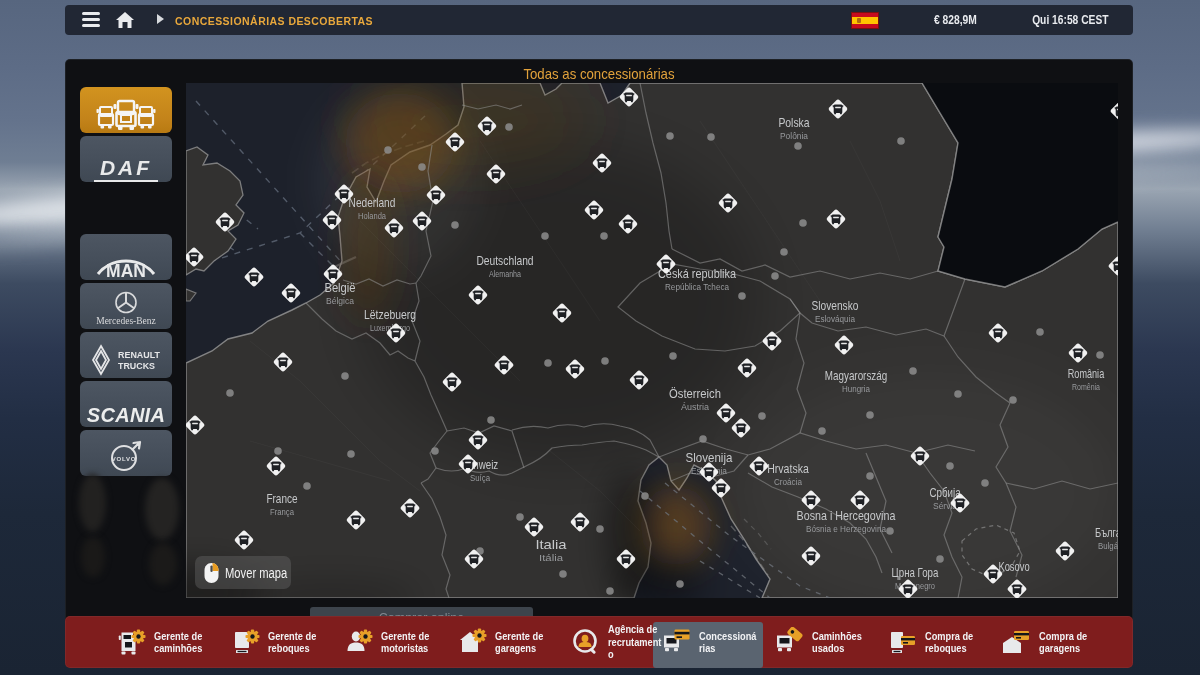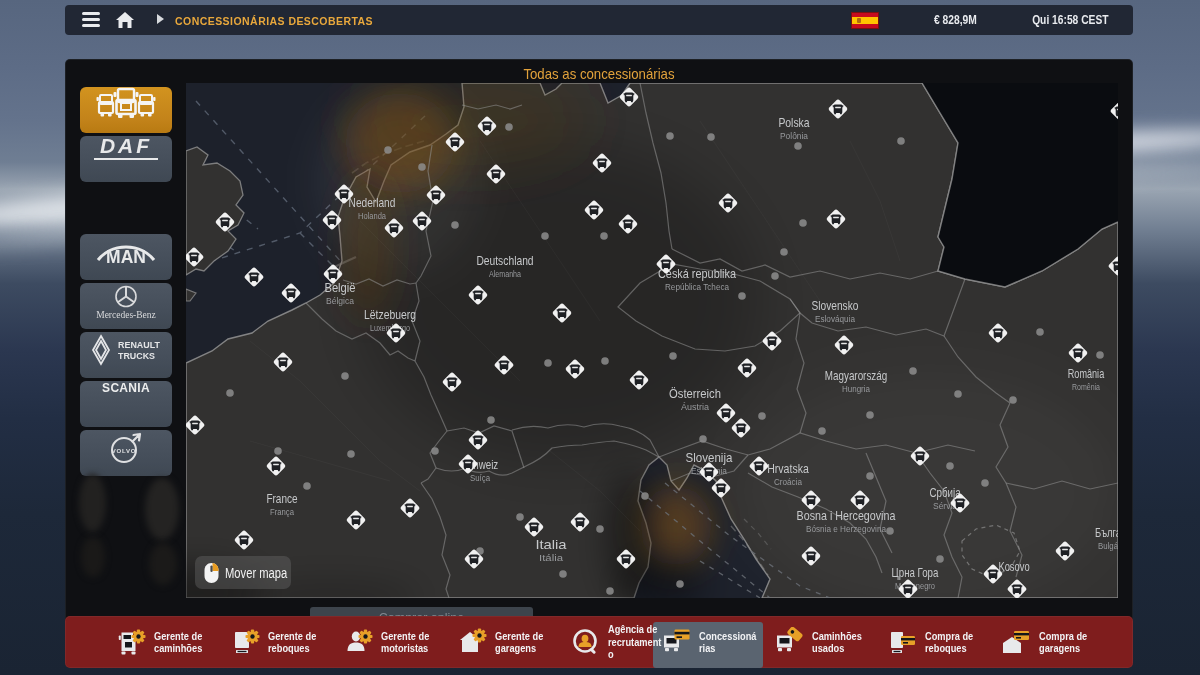--- a/index.html
+++ b/index.html
@@ -21,21 +21,21 @@
 #flag{position:absolute;left:787px;top:7.5px;width:26px;height:15.5px;background:linear-gradient(180deg,#c60b1e 0%,#c60b1e 25%,#ffc400 25%,#ffc400 75%,#c60b1e 75%,#c60b1e 100%);box-shadow:0 0 0 1px #7a1010;}
 #flag:after{content:"";position:absolute;left:5px;top:5.5px;width:4px;height:4.5px;background:#b06a10;border-radius:1px;}
 #money{position:absolute;left:869px;top:7px;font-size:13.5px;font-weight:bold;color:#e9ebef;transform:scaleX(0.76);transform-origin:0 0;white-space:nowrap;}
 #clock{position:absolute;right:24px;top:7px;font-size:13.5px;font-weight:bold;color:#e9ebef;transform:scaleX(0.76);transform-origin:100% 0;white-space:nowrap;}
 
 #panel{position:absolute;left:65px;top:31px;width:1068px;height:572px;background:#0f1013;border-radius:5px;box-shadow:inset 0 0 0 1px rgba(160,175,195,0.10);margin-top:28px;}
 #ptitle{position:absolute;left:0;top:6px;width:100%;text-align:center;font-size:15px;color:#e2a23b;transform:scaleX(0.88);}
 
 .wheel{position:absolute;border-radius:50%;filter:blur(3px);}
 
-.sbtn{position:absolute;left:15px;width:92px;height:46px;border-radius:6px;background:linear-gradient(180deg,#4d5662 0%,#454e5a 60%,#3f4853 100%);display:flex;align-items:flex-start;justify-content:center;}
+.sbtn{position:absolute;left:15px;width:92px;height:46px;border-radius:6px;background:linear-gradient(180deg,#4d5662 0%,#454e5a 60%,#3f4853 100%);display:flex;align-items:flex-end;justify-content:center;}
 #sb0{background:linear-gradient(180deg,#d2931f 0%,#c3831a 70%,#b87a12 100%);}
 
 #map{position:absolute;left:121px;top:24px;width:932px;height:515px;}
 
 #mover{position:absolute;left:130px;top:497px;width:96px;height:33px;background:rgba(110,110,110,0.38);border-radius:7px;display:flex;align-items:center;}
 #mover span{display:inline-block;color:#f2f2f2;font-size:14px;margin-left:5px;transform:scaleX(0.8);transform-origin:0 50%;white-space:nowrap;}
 
 .bbtn{position:absolute;top:548px;height:34px;border-radius:3px;font-size:12.5px;font-weight:normal;text-align:center;line-height:22px;}
 #bb1{left:245px;width:223px;background:#3d444c;color:#82888f;}
 #bb2{left:473px;width:228px;background:#2e343b;color:#9aa0a8;}
@@ -122,21 +122,21 @@
       </div>
 <div class="sbtn" id="sb5" style="top:273px">
         <svg width="78" height="36" viewBox="0 0 78 36">
           <path d="M14,4 L22,18 L14,32 L6,18 Z" fill="none" stroke="#e4e5e7" stroke-width="1.8"></path>
           <path d="M14,9 L19,18 L14,27 L9,18 Z" fill="none" stroke="#e4e5e7" stroke-width="1.8"></path>
           <text x="31" y="15.5" font-size="9.5" font-weight="bold" fill="#e4e5e7" textLength="42" lengthAdjust="spacingAndGlyphs" font-family="Liberation Sans,sans-serif">RENAULT</text>
           <text x="31" y="26.5" font-size="9.5" font-weight="bold" fill="#e4e5e7" textLength="37" lengthAdjust="spacingAndGlyphs" font-family="Liberation Sans,sans-serif">TRUCKS</text>
         </svg>
       </div>
 <div class="sbtn" id="sb6" style="top:322px">
-        <div style="font-size:12px;font-weight:bold;color:#eceded;letter-spacing:0.3px;">SCANIA</div>
+        <div style="font-size:20px;font-weight:bold;font-style:italic;color:#eceded;letter-spacing:0.3px;">SCANIA</div>
       </div>
 <div class="sbtn" id="sb7" style="top:371px">
         <svg width="40" height="38" viewBox="0 0 40 38">
           <circle cx="18" cy="20" r="12" fill="none" stroke="#dfe0e2" stroke-width="2"></circle>
           <path d="M26.5,11.5 L34,4 M34,4 L27.5,5 M34,4 L33,10.5" fill="none" stroke="#dfe0e2" stroke-width="2.2" stroke-linecap="round"></path>
           <text x="18" y="22.5" text-anchor="middle" font-size="6" font-weight="bold" fill="#dfe0e2" letter-spacing="0.8" font-family="Liberation Sans,sans-serif">VOLVO</text>
         </svg>
       </div>
 <div class="wheel" style="left:14px;top:415px;width:27px;height:58px;background:#222120;"></div>
 <div class="wheel" style="left:80px;top:419px;width:34px;height:62px;background:#242322;"></div>

